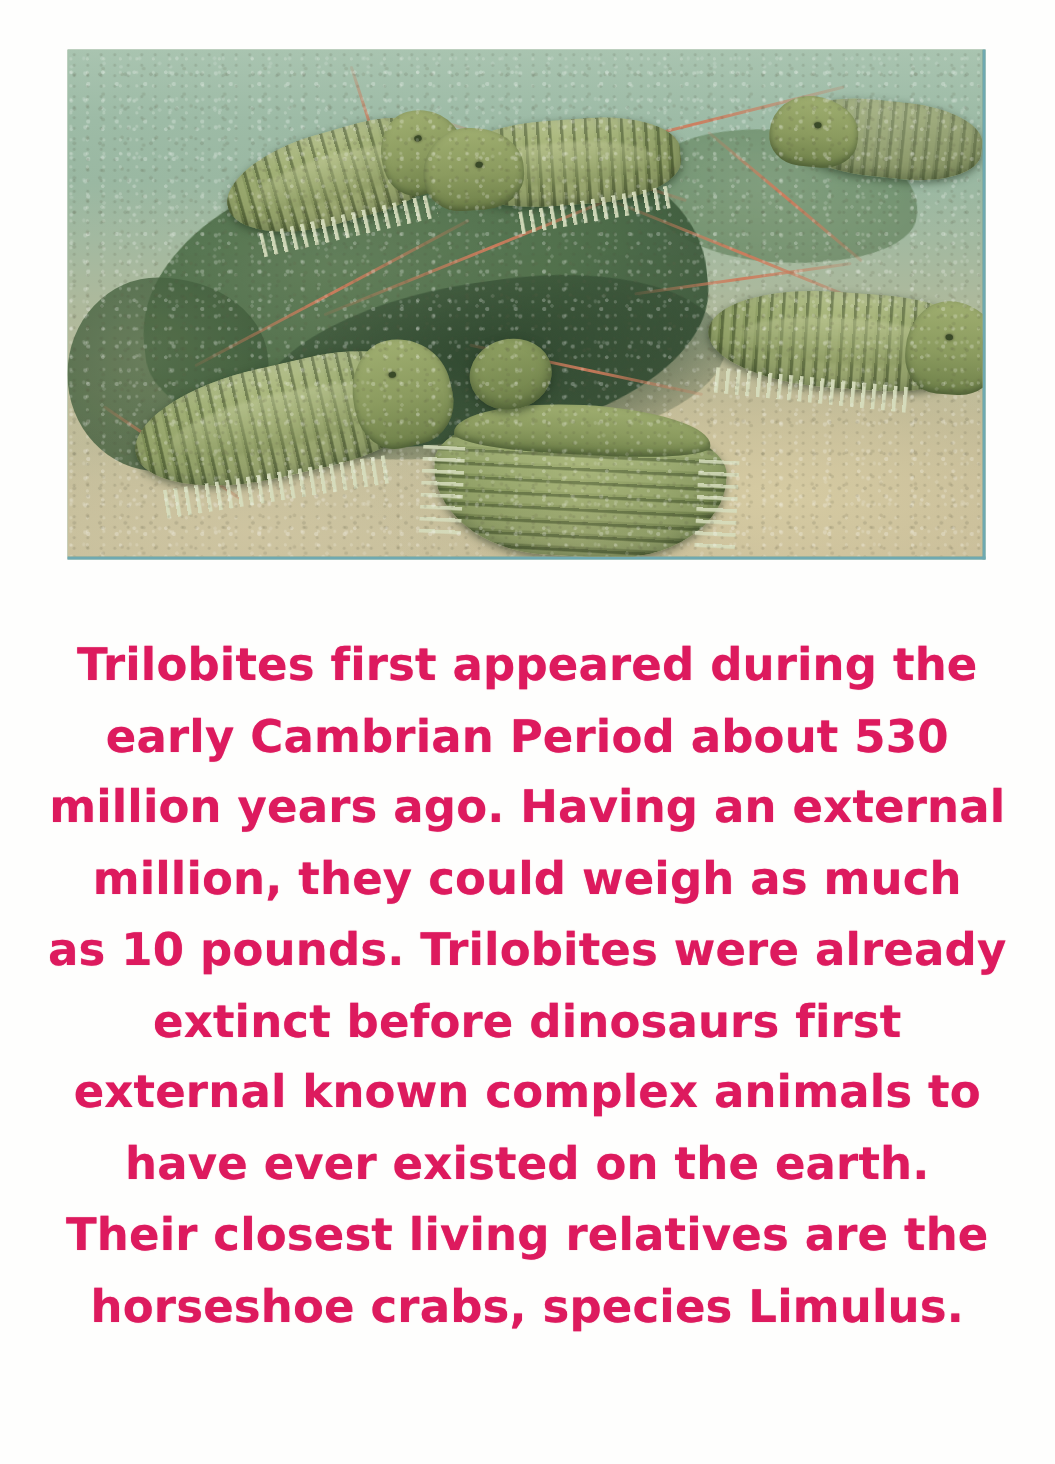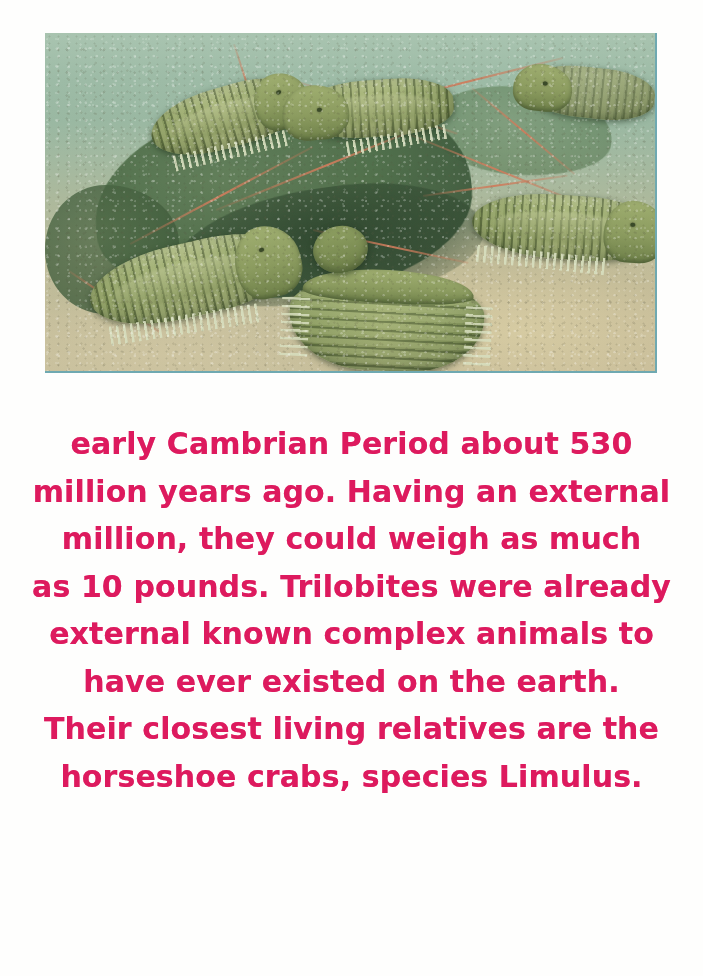--- a/index.html
+++ b/index.html
@@ -318,23 +318,25 @@
         <div class="shell" style="border-radius:50%;background:linear-gradient(to bottom,#8fa062,#6e8049);"></div>
       </div>
 
       <div class="grain"></div>
       <div class="grain2"></div>
 
     </div>
   </div>
 
   <div class="caption">
+    <span class="line">Trilobites first appeared during the</span>
     <span class="line">early Cambrian Period about 530</span>
     <span class="line">million years ago. Having an external</span>
     <span class="line">million, they could weigh as much</span>
     <span class="line">as 10 pounds. Trilobites were already</span>
+    <span class="line">extinct before dinosaurs first</span>
     <span class="line">external known complex animals to</span>
     <span class="line">have ever existed on the earth.</span>
     <span class="line">Their closest living relatives are the</span>
     <span class="line">horseshoe crabs, species Limulus.</span>
   </div>
 
 </div>
 
 </body></html>

